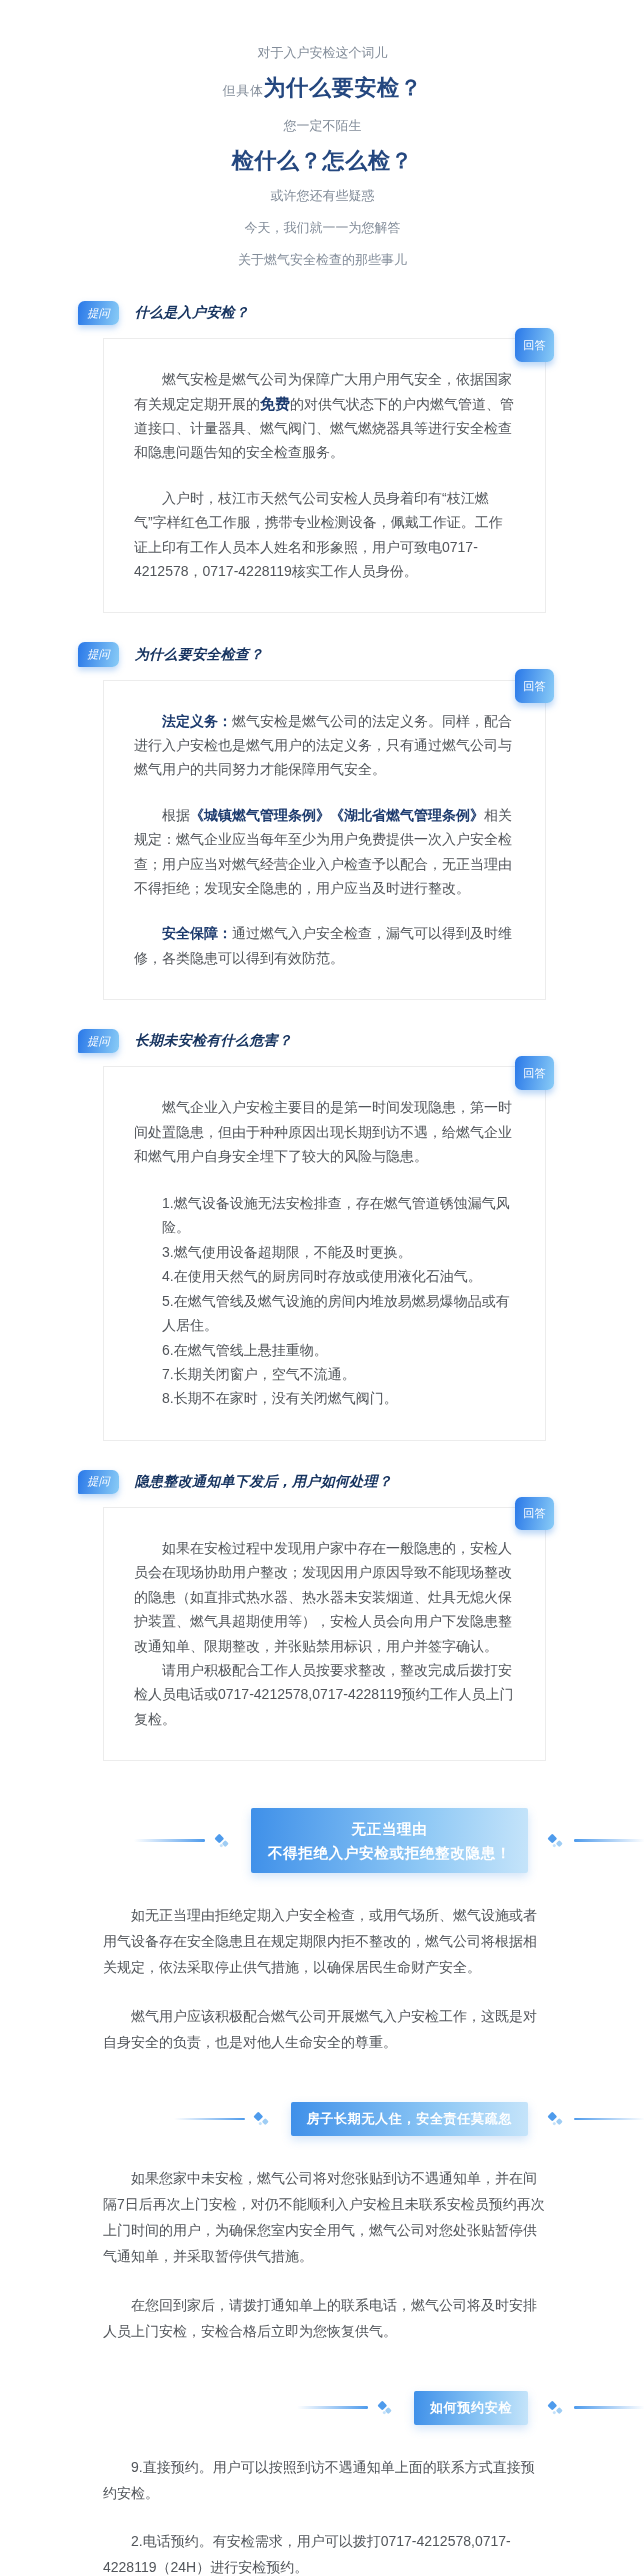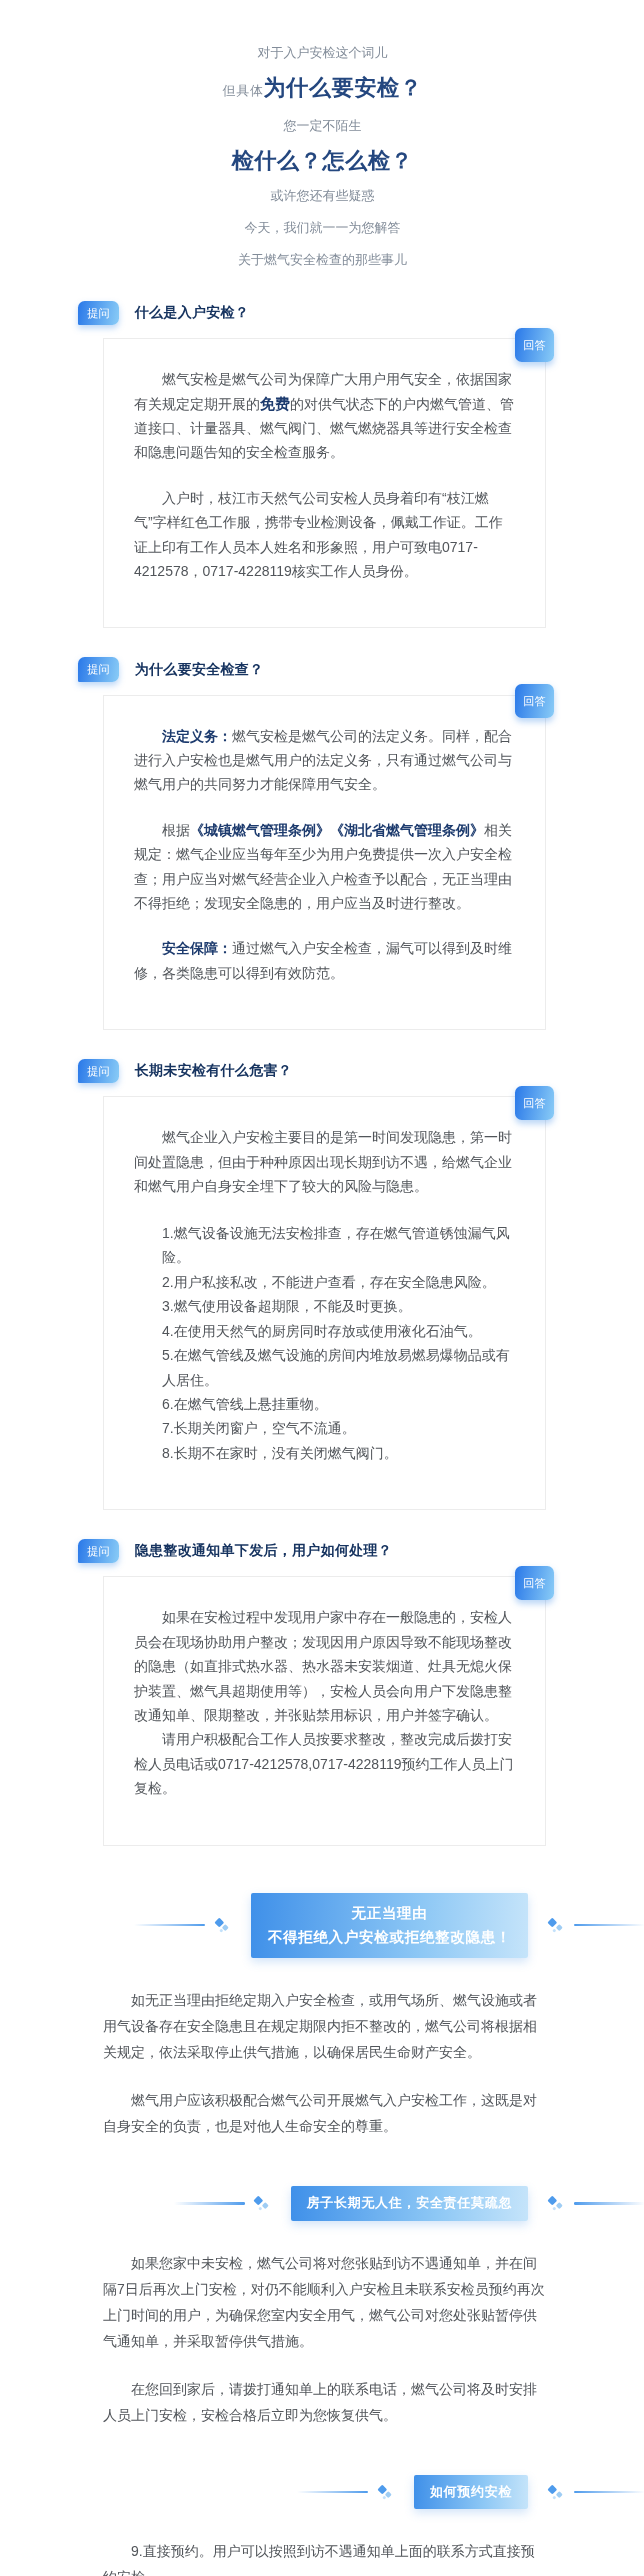--- a/index.html
+++ b/index.html
@@ -6,28 +6,28 @@
   body{width:645px;font-family:"Liberation Sans","DejaVu Sans",sans-serif;color:#51555a;}
   .page{width:645px;padding-top:41px;}
 
   
   .intro{text-align:center;color:#828c99;font-size:13px;line-height:24px;}
   .intro .row{margin-bottom:8px;}
   .intro .big{color:#24477f;font-size:22px;font-weight:bold;line-height:30px;letter-spacing:0.7px;}
   .intro .pre{font-size:13px;color:#828c99;font-weight:normal;}
 
   
-  .sec-head{display:flex;align-items:center;margin:29px 0 0 78px;}
+  .sec-head{display:flex;align-items:center;margin:29px 0 0 78px;font-style:italic;}
   .badge-q{background:linear-gradient(100deg,#2e7ce9 5%,#85c8f6 95%);color:#fff;font-size:11.2px;
            padding:4.6px 9.2px;border-radius:6.6px 6.6px 6.6px 1.3px;box-shadow:0 3.3px 6.6px rgba(62,140,232,.35);}
   .sec-title{margin-left:16px;color:#173460;font-size:14px;font-weight:bold;letter-spacing:0.3px;}
 
   
   .card{position:relative;margin:13px 99px 0 103px;background:#fff;border:0.7px solid #ececec;
-        padding:28px 30px 44px;font-size:14px;line-height:24.4px;color:#51555a;}
+        padding:28px 30px 29px;font-size:14px;line-height:24.4px;color:#51555a;}
   .badge-a{position:absolute;top:-11.2px;right:-9.2px;background:linear-gradient(100deg,#2e7ce9 5%,#85c8f6 95%);
            color:#fff;font-size:11.2px;padding:4.6px 8.6px;border-radius:6.6px;box-shadow:0 3.3px 6.6px rgba(62,140,232,.35);}
   .card p{margin:0 0 21px;text-indent:2em;}
   .card p:last-child{margin-bottom:0;}
   .navy{color:#1d3b6e;font-weight:bold;}
   .fee{font-size:15px;}
   .qlist{margin:22.4px 0 0 0;}
   .qlist div{padding-left:2em;line-height:24.4px;}
 
   
@@ -88,21 +88,20 @@
 
   <div class="sec-head">
     <span class="badge-q">提问</span>
     <span class="sec-title">长期未安检有什么危害？</span>
   </div>
   <div class="card">
     <span class="badge-a">回答</span>
     <p>燃气企业入户安检主要目的是第一时间发现隐患，第一时间处置隐患，但由于种种原因出现长期到访不遇，给燃气企业和燃气用户自身安全埋下了较大的风险与隐患。</p>
     <div class="qlist">
       <div>1.燃气设备设施无法安检排查，存在燃气管道锈蚀漏气风险。</div>
-      <div>2.用户私接私改，不能进户查看，存在安全隐患风险。</div>
       <div>3.燃气使用设备超期限，不能及时更换。</div>
       <div>4.在使用天然气的厨房同时存放或使用液化石油气。</div>
       <div>5.在燃气管线及燃气设施的房间内堆放易燃易爆物品或有人居住。</div>
       <div>6.在燃气管线上悬挂重物。</div>
       <div>7.长期关闭窗户，空气不流通。</div>
       <div>8.长期不在家时，没有关闭燃气阀门。</div>
     </div>
   </div>
 
   <div class="sec-head">

